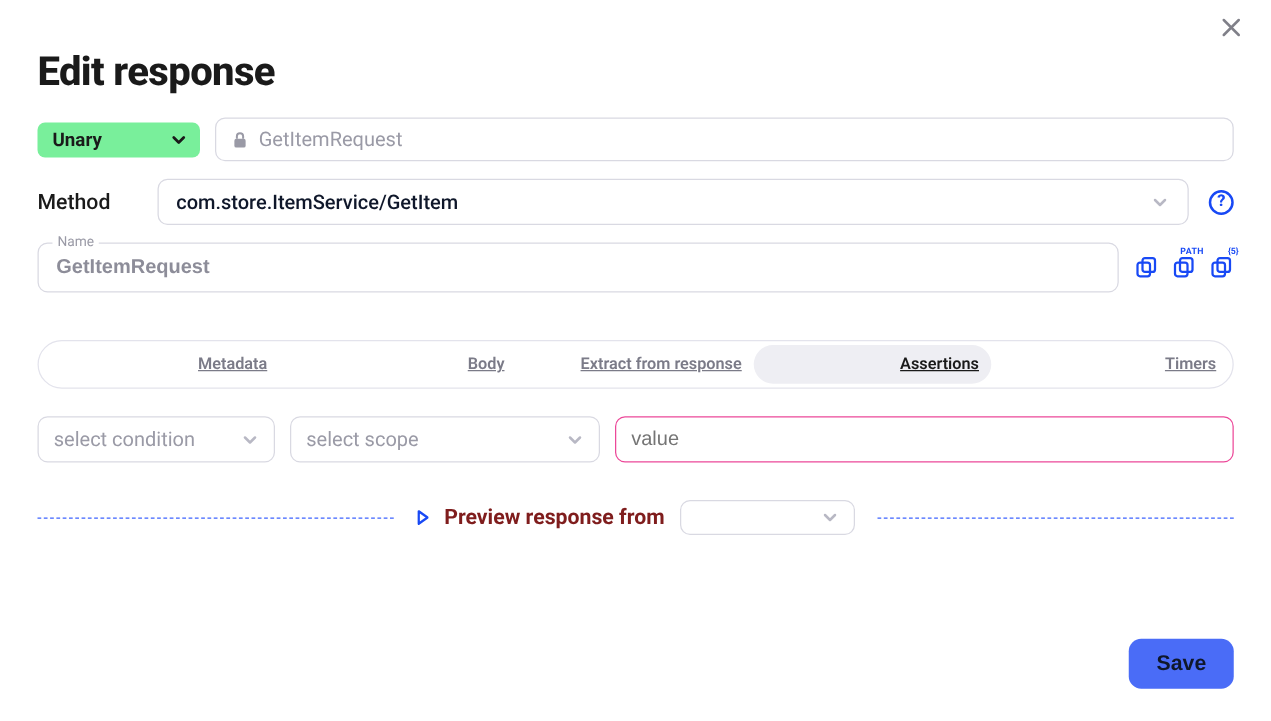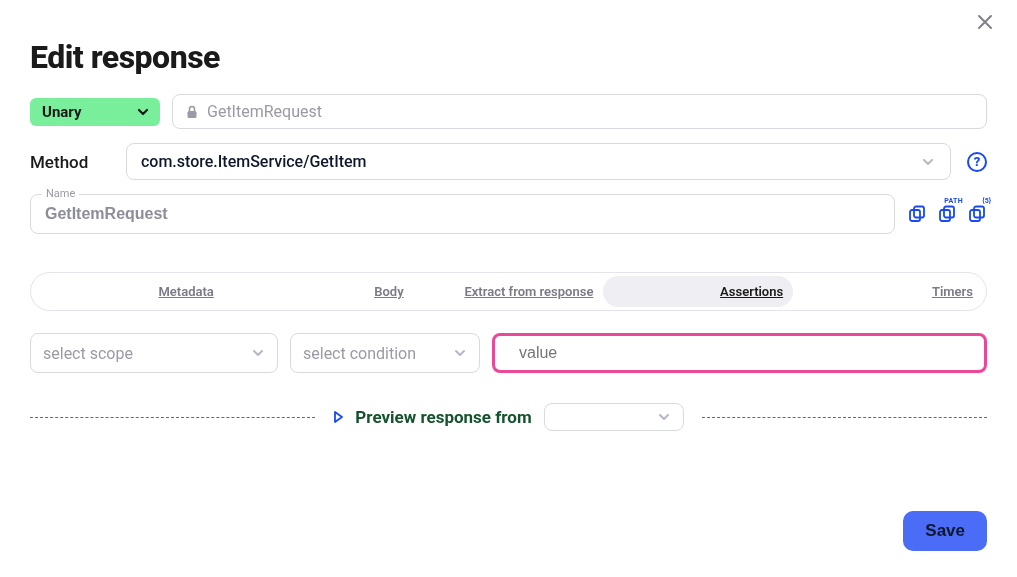--- a/index.html
+++ b/index.html
@@ -37,26 +37,26 @@
   
   .tabs { display: flex; border: 1px solid #e3e3ec; border-radius: 20px; padding: 3px; margin-bottom: 22px; }
   .tab { flex: 1; text-align: right; padding: 8px 10px; font-size: 13px; font-weight: 600; color: #7b7b88; cursor: pointer; border-radius: 18px; white-space: nowrap; text-decoration: underline; }
   .tab.active { background: #eeeef3; color: #1a1a1a; }
 
   
   .assert-row { display: flex; gap: 12px; margin-bottom: 30px; }
   .sel { display: flex; align-items: center; justify-content: space-between; border: 1px solid #d9d9e2; border-radius: 8px; padding: 8px 12px; color: #9a9aa6; font-size: 16px; cursor: pointer; }
   .sel.scope { width: 248px; }
   .sel.cond { width: 190px; }
-  .val-input { flex: 1; border: 3px solid #ec4899; border-radius: 8px; padding: 8px 24px; font-size: 16px; color: #9a9aa6; outline: none; }
+  .val-input { flex: 1; border: 1px solid #ec4899; border-radius: 8px; padding: 8px 12px; font-size: 16px; color: #9a9aa6; outline: none; }
 
   
   .preview-row { display: flex; align-items: center; gap: 18px; margin-bottom: 90px; }
   .dash { flex: 1; border-top: 1.5px dashed #3d63ff; height: 0; }
-  .preview-mid { display: flex; align-items: center; gap: 12px; color: #14532d; font-weight: 700; font-size: 17px; }
+  .preview-mid { display: flex; align-items: center; gap: 12px; color: #7f1d1d; font-weight: 700; font-size: 17px; }
   .preview-mid .tri { color: #1849f5; }
   .preview-sel { display: flex; align-items: center; justify-content: flex-end; border: 1px solid #d9d9e2; border-radius: 8px; padding: 6px 12px; width: 140px; cursor: pointer; color: #b8b8c4; }
 
   
   .footer { position: absolute; right: 30px; bottom: 26px; }
   .save-btn { background: #4a6cf7; color: #0f172a; border: none; border-radius: 10px; padding: 10px 22px; font-size: 17px; font-weight: 700; cursor: pointer; }
 
   .chev svg, .tri svg, .lock svg, .ibtn svg { display: block; }
 </style>
 </head>
@@ -135,30 +135,30 @@
 
   <div class="tabs">
     <div class="tab">Metadata</div>
     <div class="tab">Body</div>
     <div class="tab">Extract from response</div>
     <div class="tab active">Assertions</div>
     <div class="tab">Timers</div>
   </div>
 
   <div class="assert-row">
-    <div class="sel scope">
-      <span>select scope</span>
+    <div class="sel cond">
+      <span>select condition</span>
       <span class="chev">
         <svg width="14" height="14" viewBox="0 0 14 14">
             <path d="M3 5 L7 9 L11 5" stroke="#b8b8c4" stroke-width="2" fill="none" stroke-linecap="round" stroke-linejoin="round"></path>
           </svg>
       </span>
     </div>
-    <div class="sel cond">
-      <span>select condition</span>
+    <div class="sel scope">
+      <span>select scope</span>
       <span class="chev">
         <svg width="14" height="14" viewBox="0 0 14 14">
             <path d="M3 5 L7 9 L11 5" stroke="#b8b8c4" stroke-width="2" fill="none" stroke-linecap="round" stroke-linejoin="round"></path>
           </svg>
       </span>
     </div>
     <input class="val-input" placeholder="value" style="">
   </div>
 
   <div class="preview-row">

